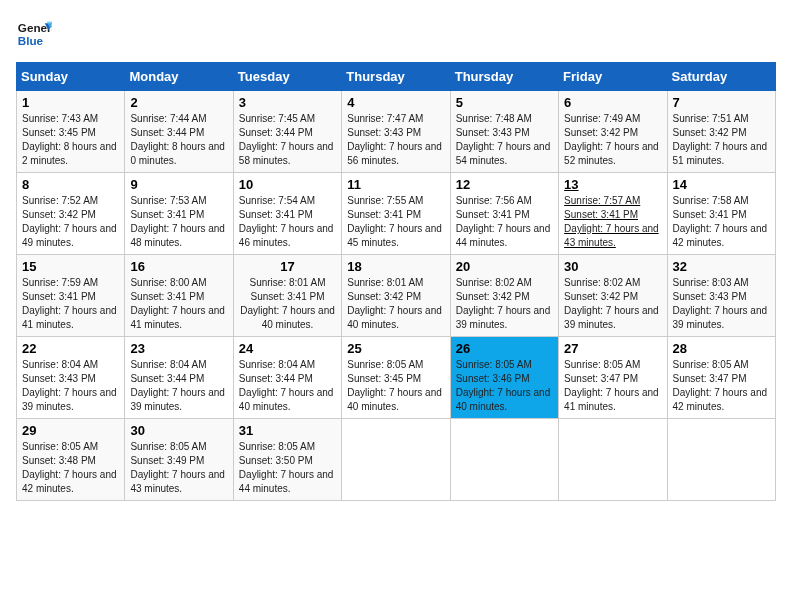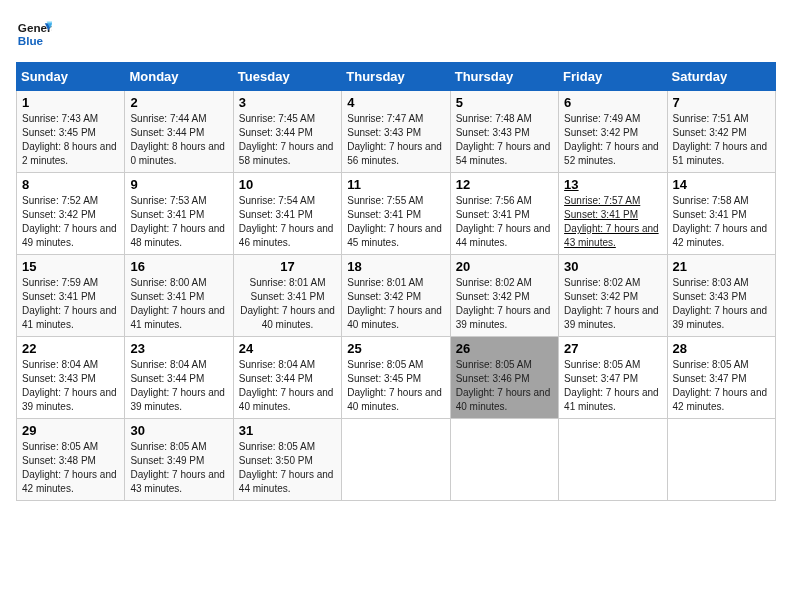--- a/index.html
+++ b/index.html
@@ -270,21 +270,21 @@
       </td>
         <td style="background: rgb(249, 249, 249);">
         <span class="day-num">30</span>
         <span class="day-info">
           Sunrise: 8:02 AM<br>
           Sunset: 3:42 PM<br>
           Daylight: 7 hours and 39 minutes.
         </span>
       </td>
         <td style="background: rgb(249, 249, 249);">
-        <span class="day-num">21</span>
+        <span class="day-num">32</span>
         <span class="day-info">
           Sunrise: 8:03 AM<br>
           Sunset: 3:43 PM<br>
           Daylight: 7 hours and 39 minutes.
         </span>
       </td>
       </tr>
       <tr>
         <td style="background: rgb(255, 255, 255);">
         <span class="day-num">22</span>
@@ -311,21 +311,21 @@
         </span>
       </td>
         <td style="background: rgb(255, 255, 255);">
         <span class="day-num">25</span>
         <span class="day-info">
           Sunrise: 8:05 AM<br>
           Sunset: 3:45 PM<br>
           Daylight: 7 hours and 40 minutes.
         </span>
       </td>
-        <td style="background: #a3a3a3;">
+        <td style="background: #0ea5e9;">
         <span class="day-num">26</span>
         <span class="day-info">
           Sunrise: 8:05 AM<br>
           Sunset: 3:46 PM<br>
           Daylight: 7 hours and 40 minutes.
         </span>
       </td>
         <td style="background: rgb(255, 255, 255);">
         <span class="day-num">27</span>
         <span class="day-info">

